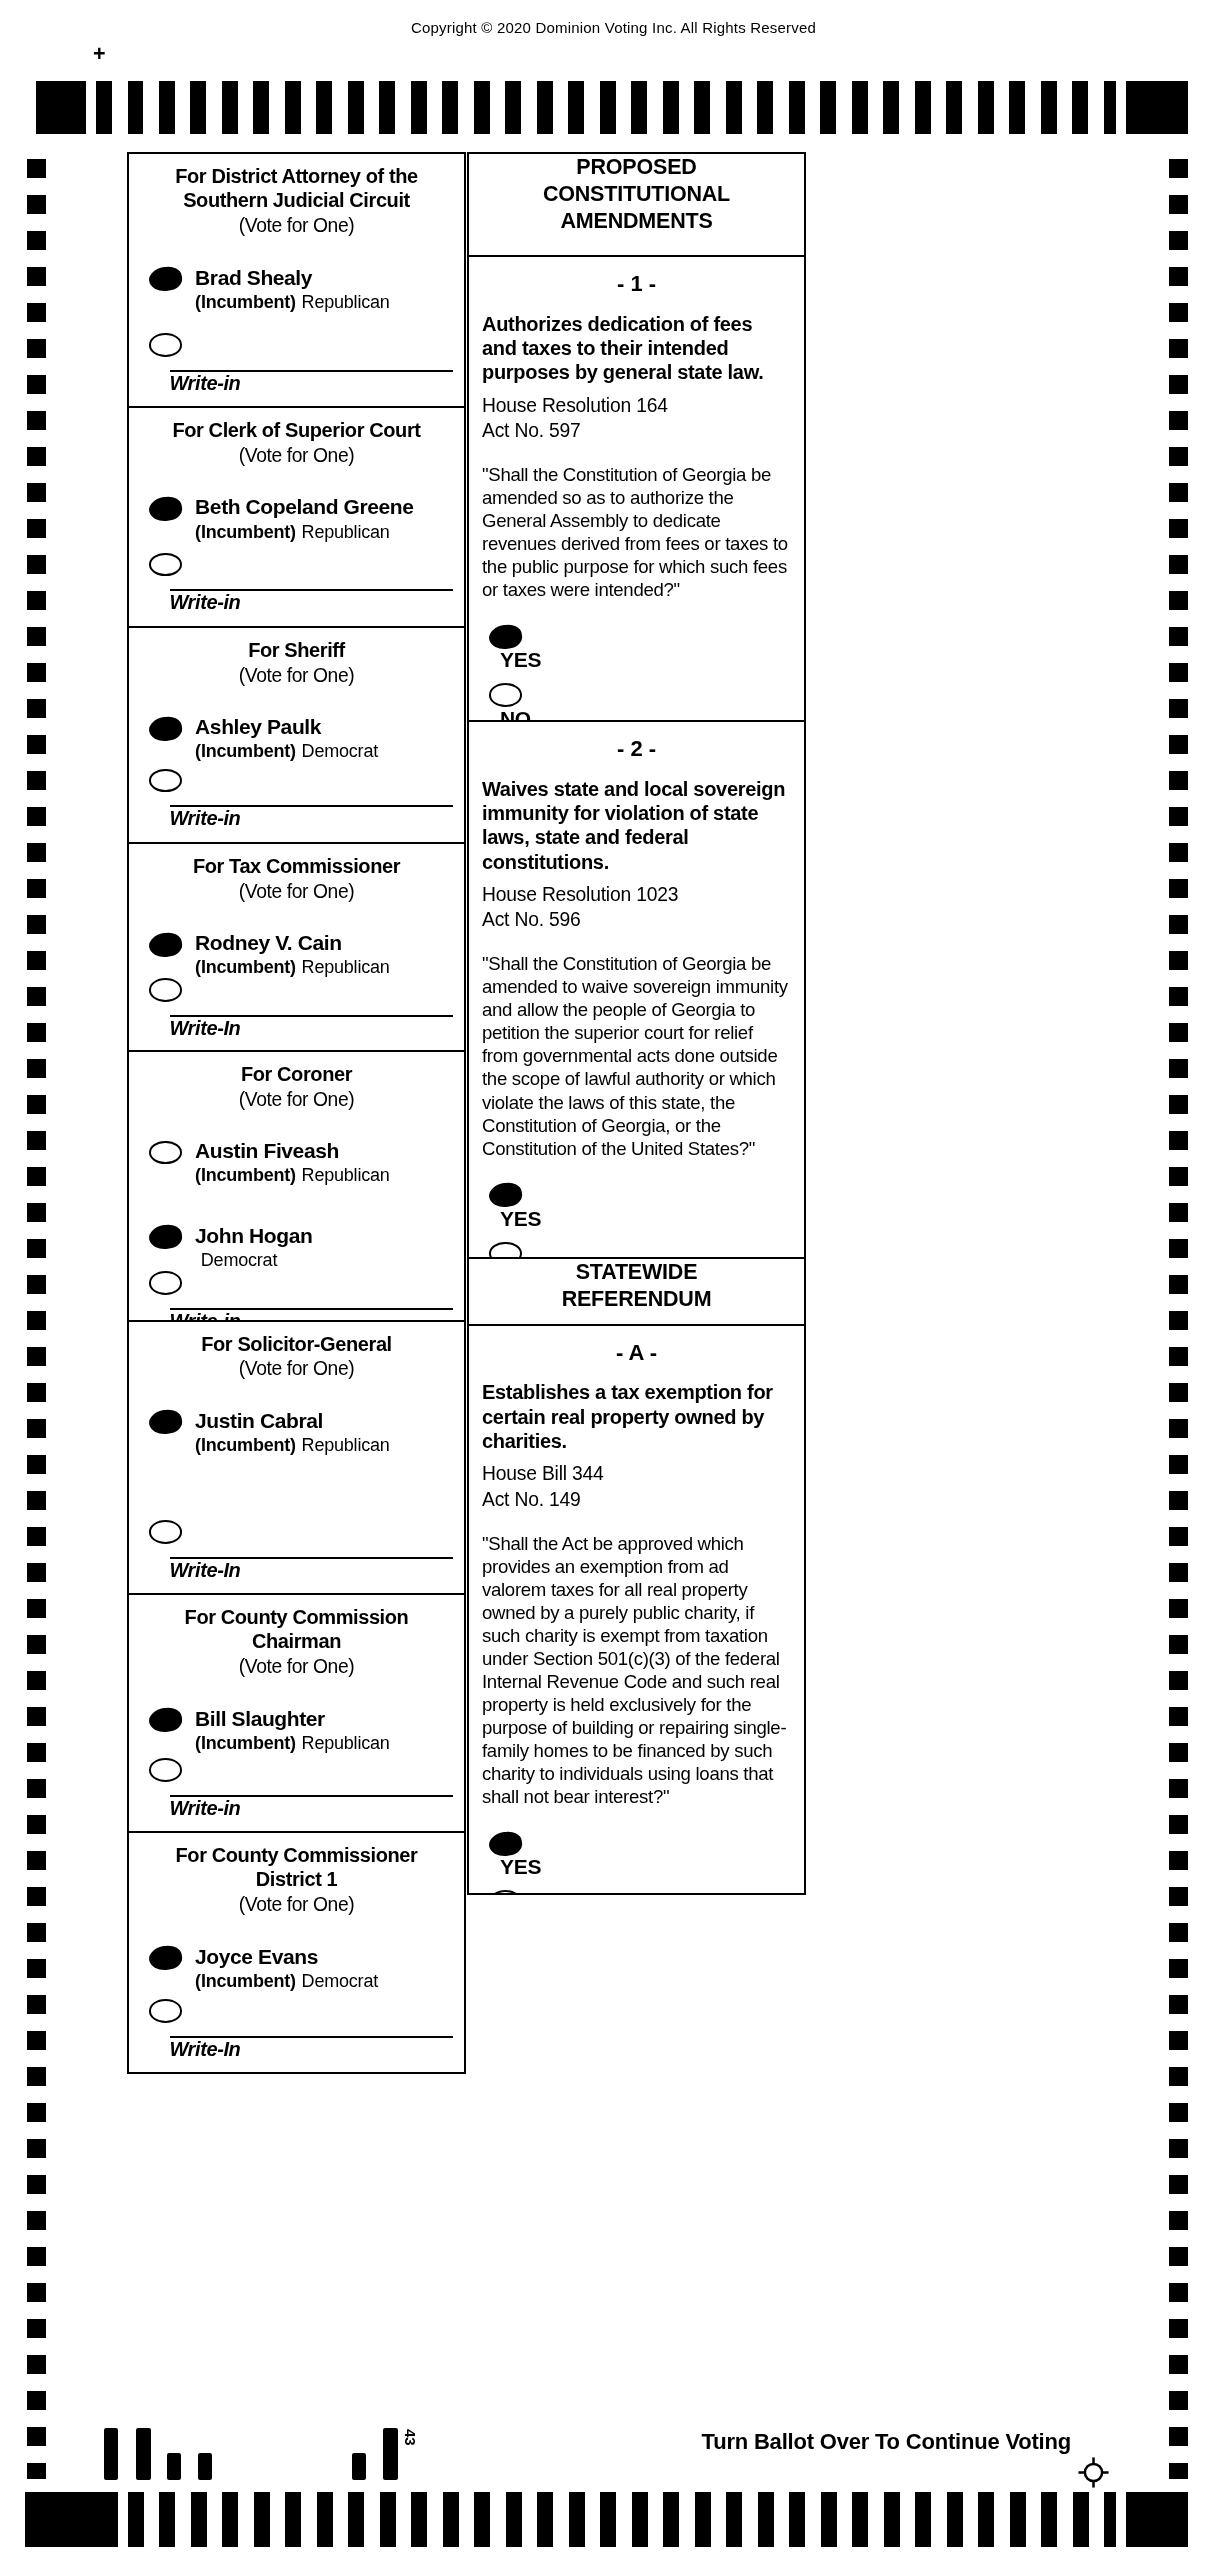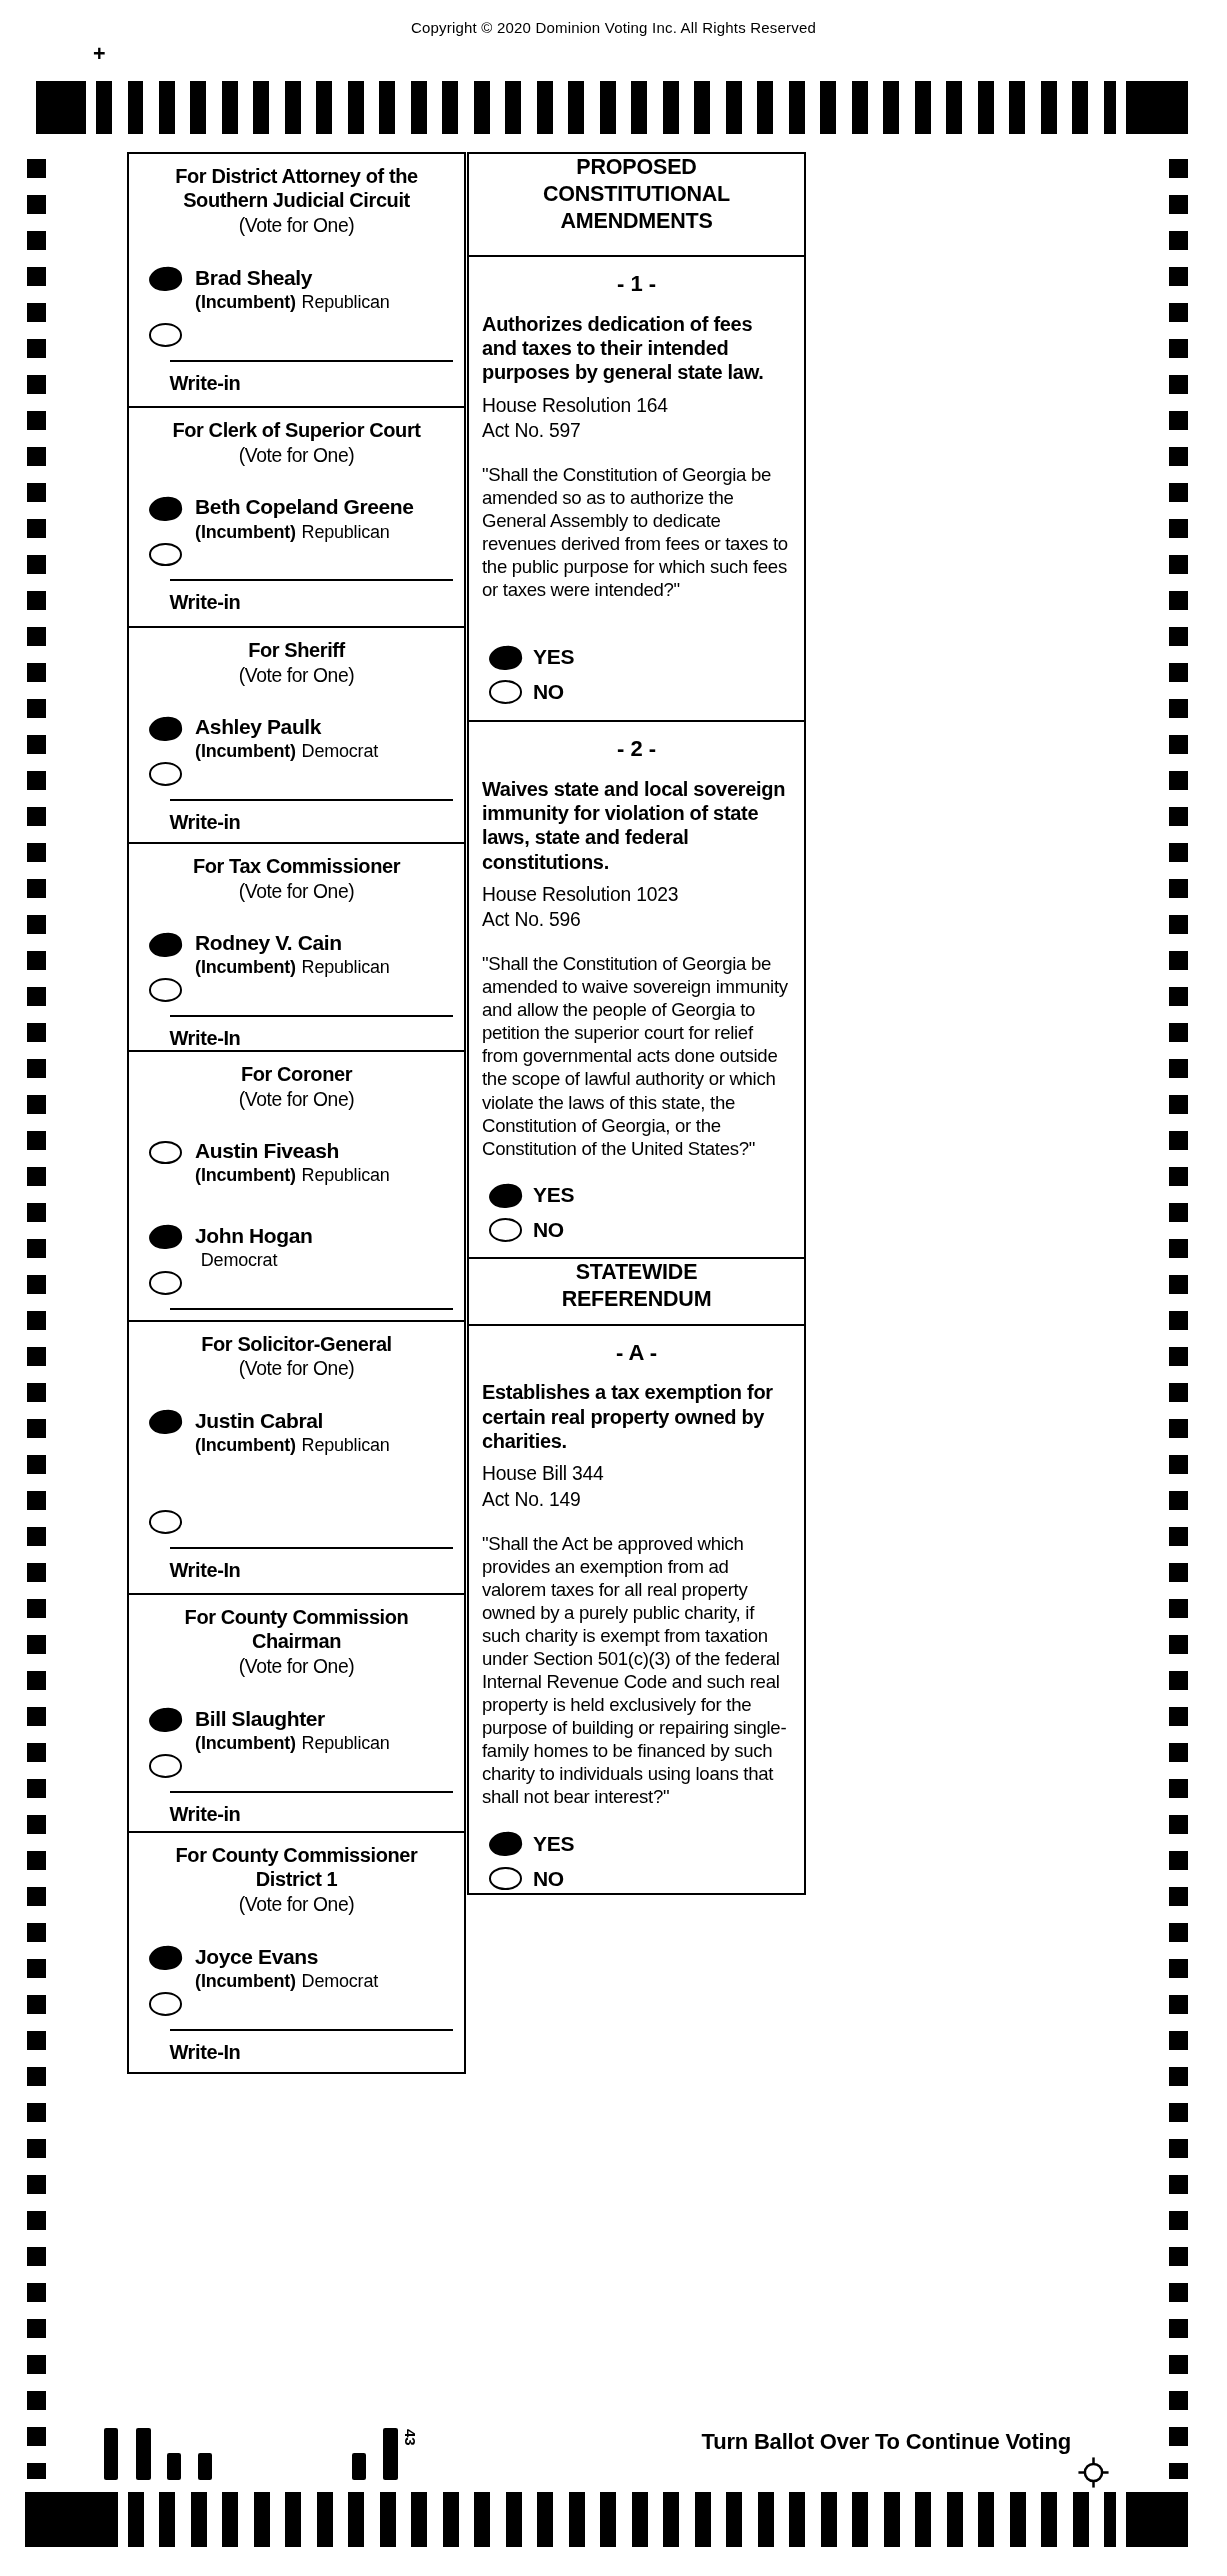--- a/index.html
+++ b/index.html
@@ -53,32 +53,32 @@
   .cand{display:flex;align-items:flex-start;margin-left:8.6px;}
   .oval{width:33px;height:23.6px;border:2.1px solid #000;border-radius:50%;box-sizing:border-box;flex:0 0 auto;background:#fff;}
   .oval.filled{background:#000;border-color:#000;border-radius:52% 48% 46% 54%;transform:rotate(-8deg);}
   .cinfo{margin-left:13px;margin-top:-1.4px;}
   .cname{font-weight:bold;font-size:21px;letter-spacing:-0.4px;}
   .cline2{margin-top:2.1px;font-size:18px;letter-spacing:-0.2px;}
   .cinc{font-weight:bold;}
   .cparty{margin-left:5.7px;}
   .writein{margin-top:auto;}
   .writein .oval{margin-left:8.6px;}
-  .wline{margin-left:29px;border-top:2.1px solid #000;margin-top:13px;padding-top:10px;}
+  .wline{margin-left:29px;border-top:2.1px solid #000;margin-top:13px;padding-top:0;font-style:italic;}
   .wlabel{font-weight:bold;font-size:20px;letter-spacing:-0.4px;}
   
   section.mheader{align-items:center;justify-content:flex-start;}
   .mh-text{text-align:center;font-weight:bold;font-size:21.5px;line-height:1.25;max-width:208px;letter-spacing:-0.2px;}
   section.measure{padding:11.5px 13px 15.8px;}
   .m-label{text-align:center;font-weight:bold;font-size:22px;margin-top:2.9px;}
   .m-summary{font-weight:bold;font-size:20px;line-height:1.22;margin-top:14.3px;letter-spacing:-0.3px;}
   .m-auth{font-size:19.3px;line-height:1.3;margin-top:8px;white-space:pre-line;letter-spacing:-0.2px;}
   .m-question{font-size:18.6px;line-height:1.24;margin-top:20px;letter-spacing:-0.3px;}
   .m-choices{margin-top:auto;padding-top:13px;}
-  .choice{display:flex;align-items:center;margin-top:10.7px;margin-left:7.2px;}
+  .choice{display:flex;align-items:flex-start;margin-top:10.7px;margin-left:7.2px;flex-direction:column;}
   .chlabel{font-weight:bold;font-size:21px;margin-left:10.7px;letter-spacing:-0.2px;}
 </style>
 </head>
 <body>
 
 <div class="copyright">Copyright © 2020 Dominion Voting Inc. All Rights Reserved</div>
 <div class="plus-mark">+</div>
 
 <div class="timing-row top">
   <div class="timing-sq first"></div>

